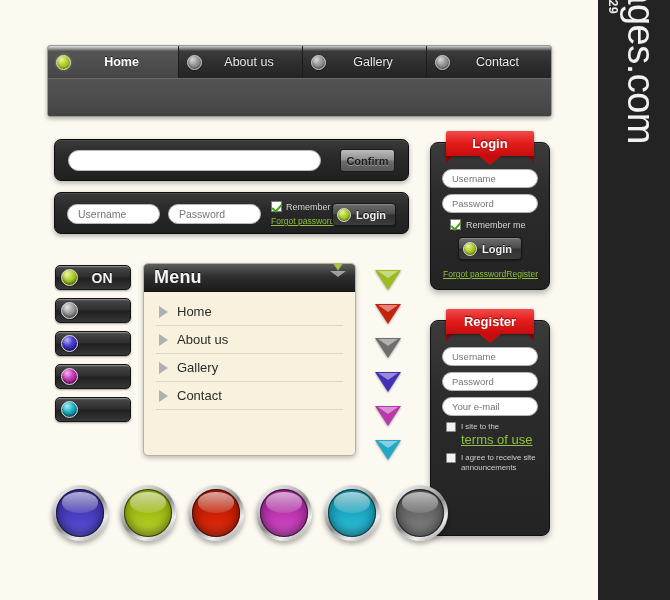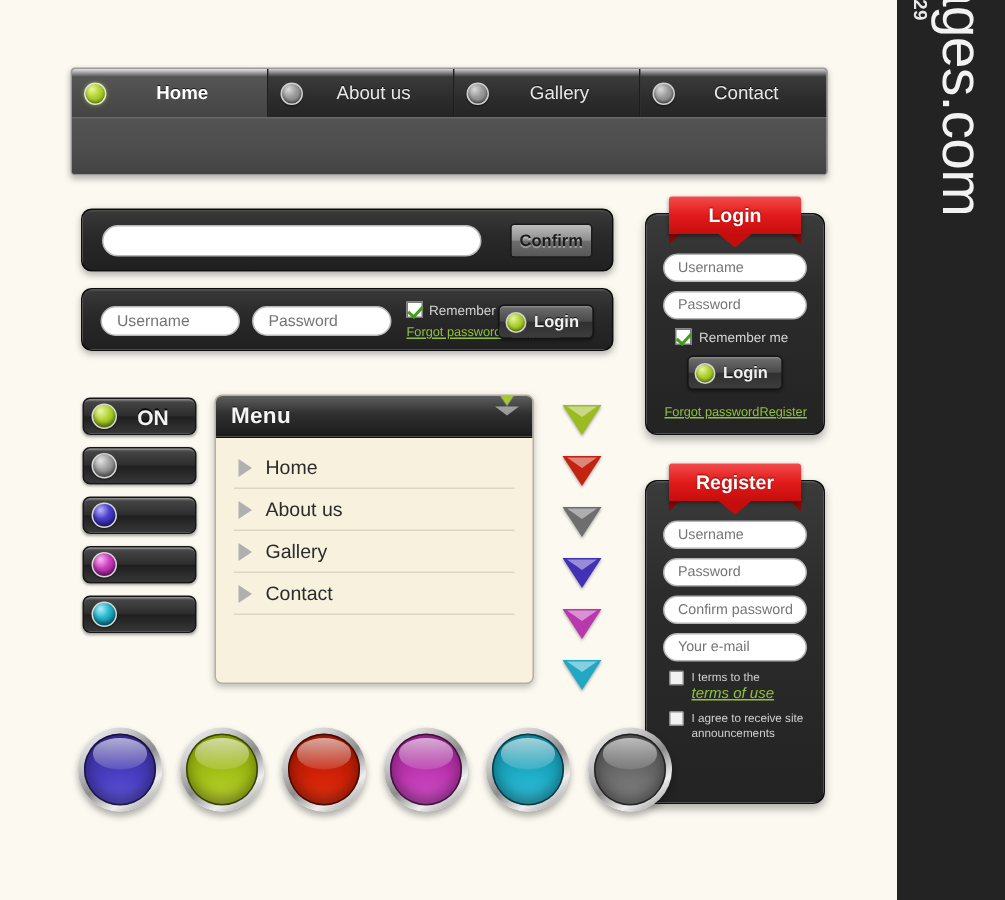--- a/index.html
+++ b/index.html
@@ -236,21 +236,21 @@
   }
   #menu-head {
     height: 28px;
     background: linear-gradient(180deg, #5e5e5e 0%, #2f2f2f 45%, #1b1b1b 100%);
     border-bottom: 1px solid #111;
     display: flex; align-items: center;
     padding: 0 7px 0 10px;
   }
   #menu-title {
     flex: 1 1 auto;
-    color: #f4f4f4; font-size: 15px; font-weight: bold;
+    color: #f4f4f4; font-size: 18px; font-weight: bold;
     text-shadow: 0 -1px 0 rgba(0,0,0,.8);
     letter-spacing: 0.2px;
   }
   .tri-down {
     width: 0; height: 0;
     border-left: 10px solid transparent;
     border-right: 10px solid transparent;
     border-top: 15px solid #a7c92c;
     filter: drop-shadow(0 1px 0 rgba(255,255,255,.35));
   }
@@ -362,21 +362,21 @@
   .p-links { display: flex; justify-content: space-between; margin-top: 9px; padding: 0 1px; }
 
   .sq-check {
     width: 10px; height: 10px; flex: 0 0 10px;
     background: #f2f2f2;
     border: 1px solid #8a8a8a;
     border-radius: 1px;
   }
   .reg-checkrow { display: flex; align-items: flex-start; gap: 5px; margin: 2px 0 5px 4px; }
   .reg-checklabel { color: #cfcfcf; font-size: 7.8px; line-height: 1.25; }
-  .reg-checklabel .greenlink { font-size: 10px; font-style: italic; }
+  .reg-checklabel .greenlink { font-size: 13px; }
 
   
   #orbs { position: absolute; left: 52px; top: 485px; display: flex; gap: 12px; }
   .orb {
     position: relative;
     width: 56px; height: 56px;
     border-radius: 50%;
     background: linear-gradient(145deg, #ffffff 0%, #c9c9c9 28%, #8c8c8c 52%, #efefef 74%, #7d7d7d 100%);
     padding: 4px;
     box-shadow: 0 3px 5px rgba(0,0,0,.32);
@@ -576,25 +576,24 @@
       <span class="ribbon-foldL"></span>
       <span class="ribbon-foldR"></span>
       <div class="ribbon-body">
         <span>Register</span>
       </div>
       <span class="ribbon-tail"></span>
     </div>
     <div class="panel-body">
       <input class="p-input" type="text" placeholder="Username" style="">
       <input class="p-input" type="text" placeholder="Password" style="">
-      <input class="p-input" type="text" placeholder="Confirm password" style="">
       <input class="p-input" type="text" placeholder="Your e-mail" style="">
       <div class="reg-checkrow">
         <span class="sq-check"></span>
-        <span class="reg-checklabel"><span>I terms to the </span><span class="greenlink">terms of use</span></span>
+        <span class="reg-checklabel"><span>I site to the </span><span class="greenlink">terms of use</span></span>
       </div>
       <div class="reg-checkrow">
         <span class="sq-check"></span>
         <span class="reg-checklabel">I agree to receive site announcements</span>
       </div>
     </div>
   </div>
 
   <div id="orbs">
     <div class="orb orb-blue">

